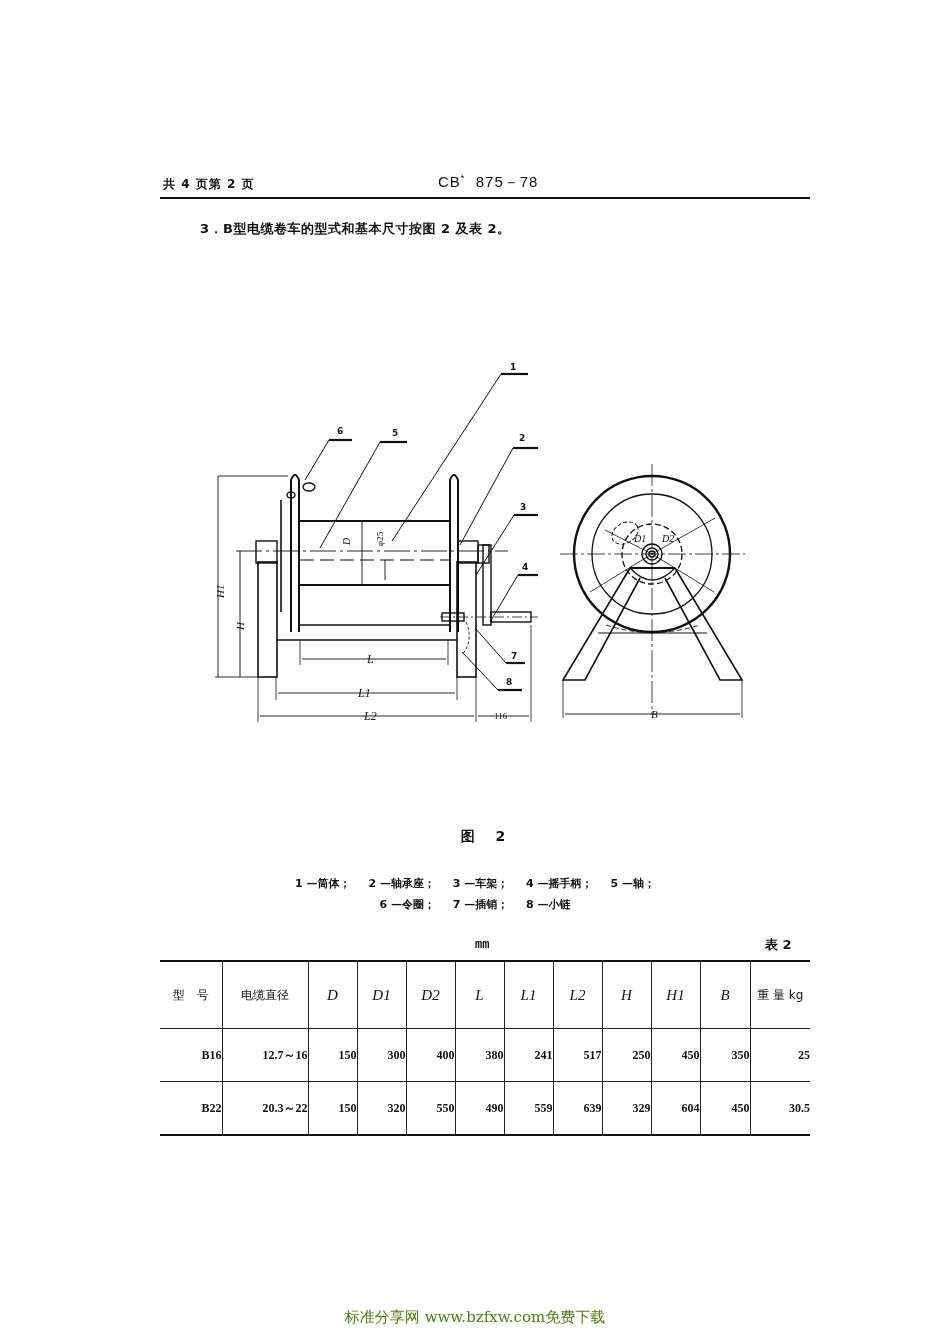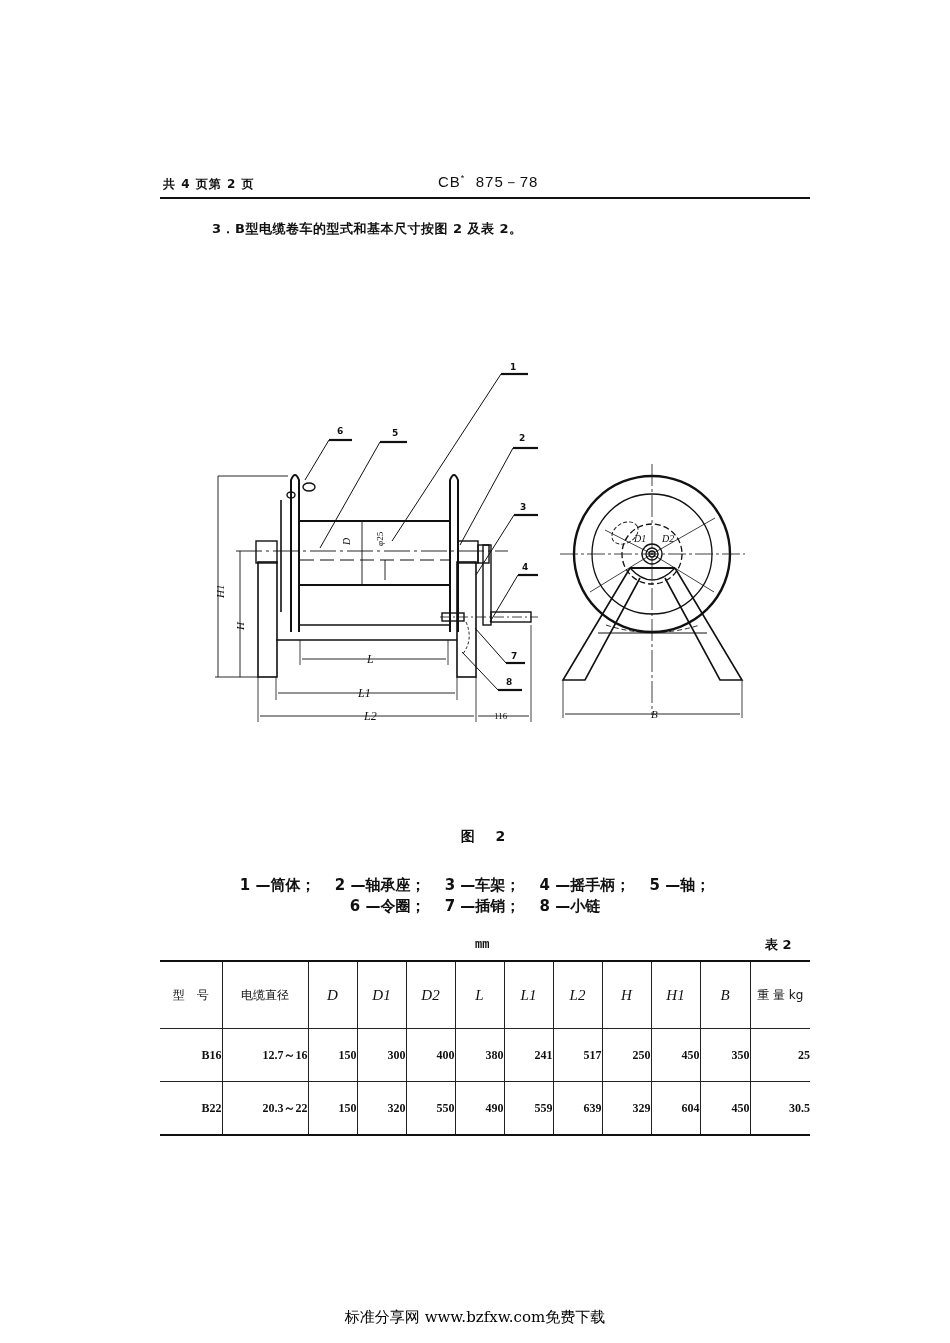--- a/index.html
+++ b/index.html
@@ -3,37 +3,37 @@
 <meta charset="utf-8">
 <style>
   html, body { margin:0; padding:0; background:#ffffff; }
   body { width:950px; height:1343px; position:relative; overflow:hidden;
          font-family:"DejaVu Serif", serif; color:#111; }
   .abs { position:absolute; }
   .hdr-left { left:163px; top:176px; font-size:12px; font-weight:bold; letter-spacing:1px; font-family:"DejaVu Sans", sans-serif; }
   .hdr-code { left:438px; top:173px; font-size:15px; font-weight:normal; font-family:"Liberation Sans", sans-serif; letter-spacing:1px; }
   .hdr-code sup { font-size:9px; }
   .hdr-rule { left:160px; top:197px; width:650px; height:2px; background:#111; }
-  .para { left:200px; top:220px; font-size:13px; font-weight:bold; font-family:"DejaVu Sans", sans-serif; letter-spacing:0.5px;margin-left:12px; }
+  .para { left:200px; top:220px; font-size:13px; font-weight:bold; font-family:"DejaVu Sans", sans-serif; letter-spacing:0.5px; }
   svg.drawing { position:absolute; left:0; top:0; }
   .fig-caption { left:12px; width:950px; top:828px; text-align:center; font-size:14px; font-weight:bold; font-family:"DejaVu Sans", sans-serif; letter-spacing:8px; }
-  .legend-line { left:0; width:950px; text-align:center; font-size:15px; font-weight:bold; font-family:"DejaVu Sans", sans-serif; }
+  .legend-line { left:0; width:950px; text-align:center; font-size:11px; font-weight:bold; font-family:"DejaVu Sans", sans-serif; }
   .legend-line span { margin:0 7px; }
   .unit { left:475px; top:938px; font-size:12px; font-weight:bold; font-family:"Liberation Mono", monospace; }
   .tbl-label { left:765px; top:936px; font-size:13px; font-weight:bold; font-family:"DejaVu Sans", sans-serif; }
   table.spec { position:absolute; left:160px; top:960px; width:650px; border-collapse:collapse; table-layout:fixed;
                border-top:2.5px solid #111; border-bottom:2.5px solid #111; }
   table.spec th, table.spec td { border-left:1.2px solid #222; border-right:1.2px solid #222; text-align:center; font-size:11.5px; padding:0; }
   table.spec th:first-child, table.spec td:first-child { border-left:none; }
   table.spec th:last-child, table.spec td:last-child { border-right:none; }
   table.spec thead th { height:66px; border-bottom:1.5px solid #222; font-weight:normal; font-family:"DejaVu Sans", sans-serif; font-size:12px;margin-top:7px; }
   table.spec thead th.sym { font-family:"Liberation Serif", serif; font-style:italic; font-size:15px; }
   table.spec tbody td { height:52px; font-family:"Liberation Serif", serif; font-weight:bold; font-size:12px;text-align:right; }
   table.spec tbody tr + tr td { border-top:1.2px solid #222; }
-  .footer { left:0; width:950px; top:1308px; text-align:center; font-size:15px; color:#000000; font-family:"DejaVu Serif", serif; }
+  .footer { left:0; width:950px; top:1308px; text-align:center; font-size:15px; color:#4d7c0f; font-family:"DejaVu Serif", serif; }
 </style>
 </head>
 <body>
 
 <div class="abs hdr-left">共 4 页第 2 页</div>
 <div class="abs hdr-code"><span>CB</span><sup>*</sup>&nbsp;&nbsp;<span>875－78</span></div>
 <div class="abs hdr-rule"></div>
 
 <div class="abs para">3．B型电缆卷车的型式和基本尺寸按图 2 及表 2。</div>
 

